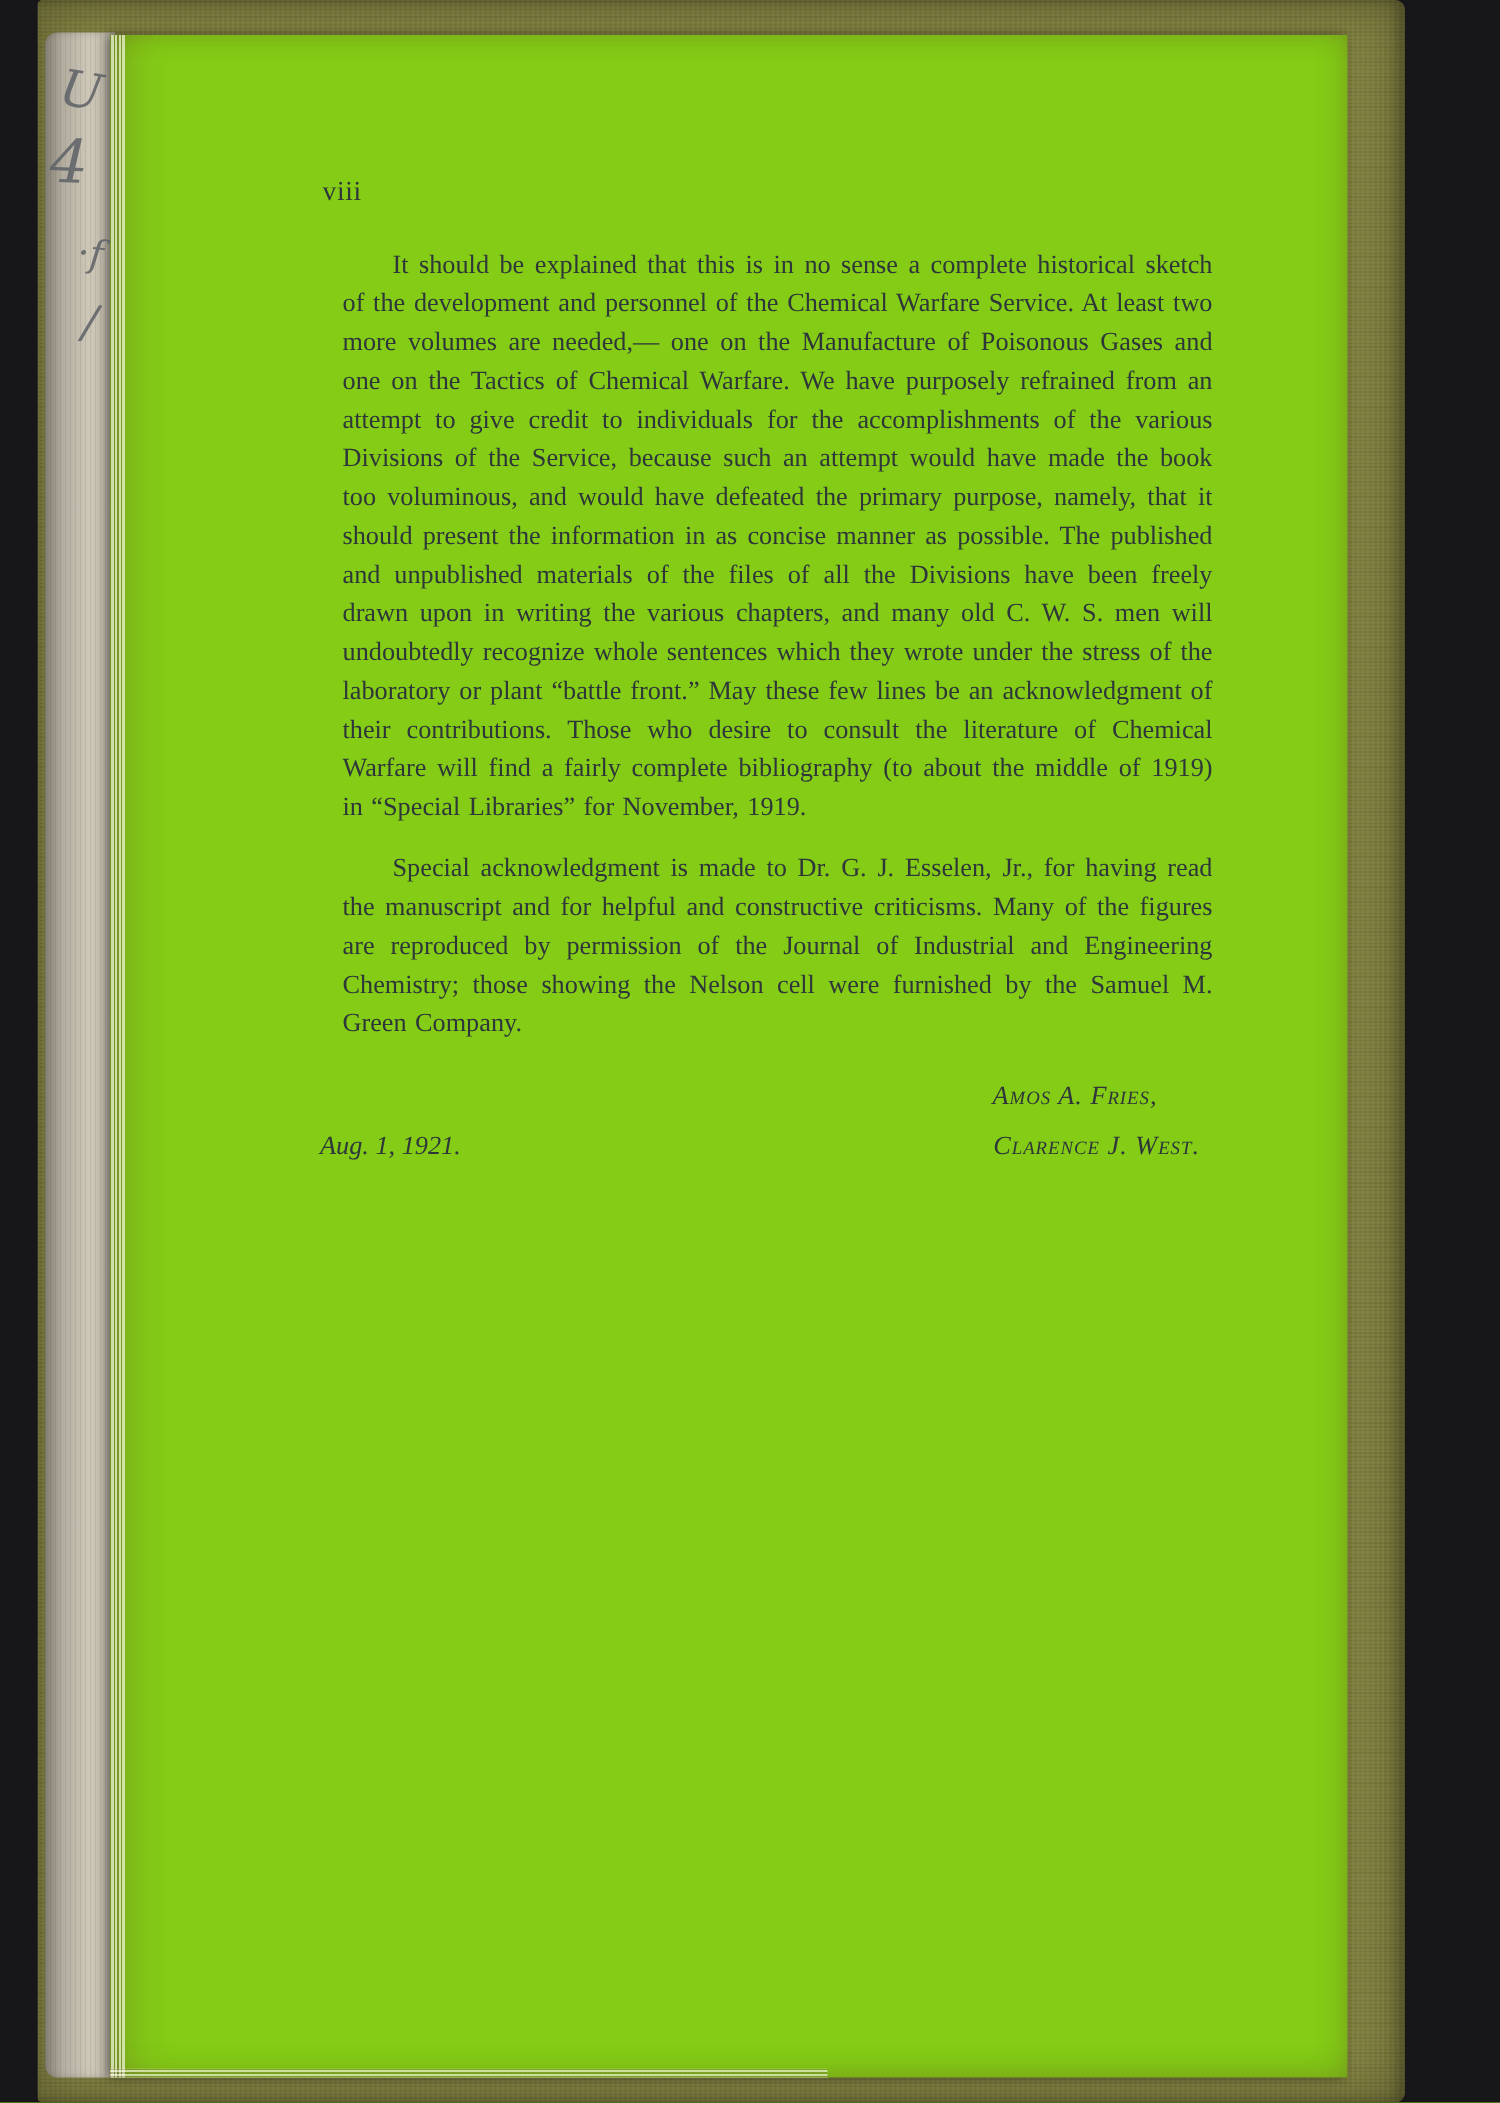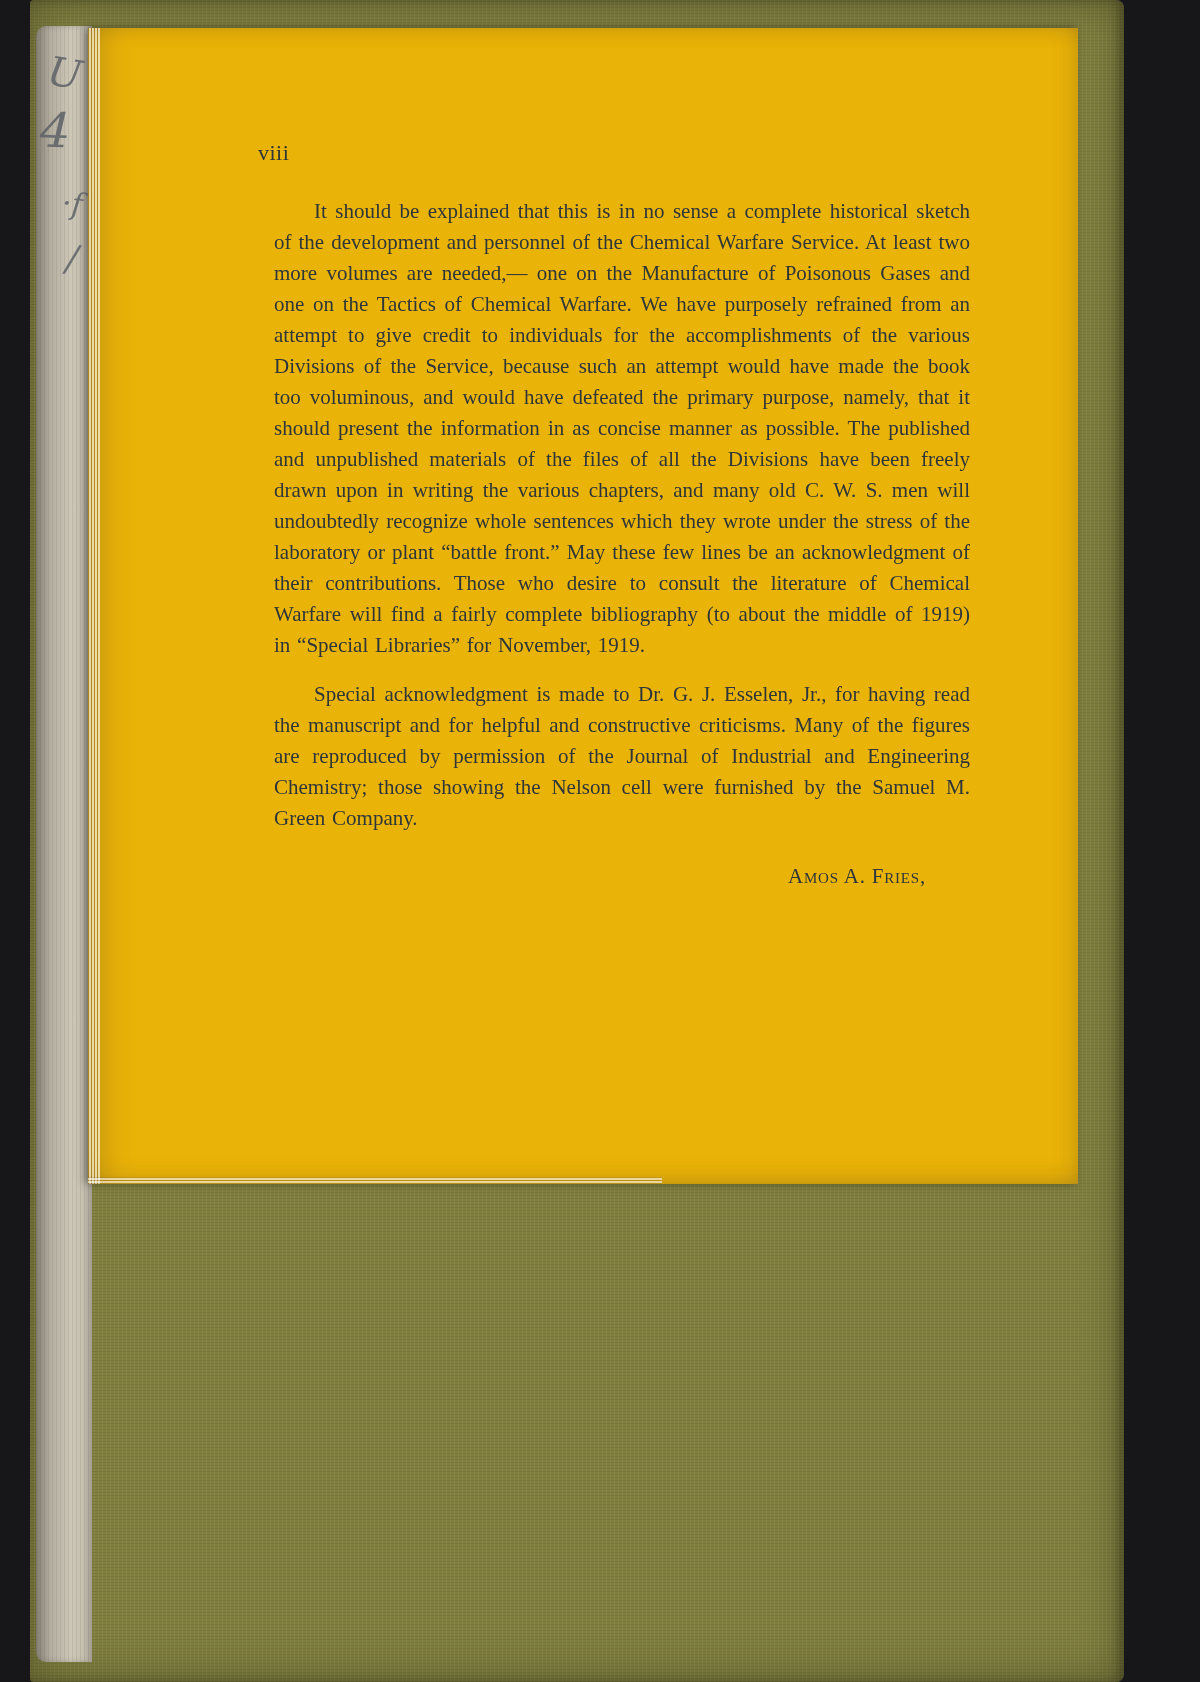--- a/index.html
+++ b/index.html
@@ -31,22 +31,22 @@
     box-shadow: inset -4px 0 6px rgba(0,0,0,0.18);
   }
   .edge-stack::after {
     content: ""; position: absolute; inset: 0;
     background: repeating-linear-gradient(90deg, rgba(70,60,45,0.10) 0 1px, transparent 1px 4px);
     border-radius: 10px 0 0 10px;
   }
   
   .page {
     position: absolute; left: 88px; top: 28px;
-    width: 990px; height: 1156px;
-    background: #eab308;
+    width: 990px; height: 1634px;
+    background: #84cc16;
     box-shadow:
       -3px 0 8px rgba(0,0,0,0.40),
       inset 28px 0 34px -18px rgba(95,75,45,0.38),
       inset -16px 0 26px -16px rgba(95,75,45,0.30),
       inset 0 -18px 26px -16px rgba(95,75,45,0.22),
       inset 0 14px 22px -16px rgba(95,75,45,0.20);
   }
   .page::before { 
     content: ""; position: absolute; left: 0; top: 0; bottom: 0; width: 12px;
     background: repeating-linear-gradient(90deg,
@@ -88,21 +88,21 @@
   }
   .para {
     margin: 18px;
     font-size: 21px;
     line-height: 31px;
     text-align: justify;
     text-indent: 40px;
     word-spacing: 1.5px;
   }
   .para + .para { margin-top: 0; }
-  .sig-block { margin-top: 22px; font-size: 21px; }
+  .sig-block { margin-top: 22px; font-size: 21px; font-style: italic; }
   .sig-row1 { text-align: right; padding-right: 62px; line-height: 40px; }
   .sig-row2 {
     display: flex; justify-content: space-between; align-items: baseline;
     padding-right: 28px; line-height: 40px;
   }
   .smallcaps { font-variant: small-caps; letter-spacing: 0.8px; }
 </style>
 </head>
 <body>
 
@@ -126,18 +126,22 @@
         <span class="folio">viii</span>
       </div>
 
       <p class="para">It should be explained that this is in no sense a complete historical sketch of the development and personnel of the Chemical Warfare Service.  At least two more volumes are needed,— one on the Manufacture of Poisonous Gases and one on the Tactics of Chemical Warfare.  We have purposely refrained from an attempt to give credit to individuals for the accomplishments of the various Divisions of the Service, because such an attempt would have made the book too voluminous, and would have defeated the primary purpose, namely, that it should present the information in as concise manner as possible.  The published and unpublished materials of the files of all the Divisions have been freely drawn upon in writing the various chapters, and many old C. W. S. men will undoubtedly recognize whole sentences which they wrote under the stress of the laboratory or plant “battle front.”  May these few lines be an acknowledgment of their contributions.  Those who desire to consult the literature of Chemical Warfare will find a fairly complete bibliography (to about the middle of 1919) in “Special Libraries” for November, 1919.</p>
       <p class="para">Special acknowledgment is made to Dr. G. J. Esselen, Jr., for having read the manuscript and for helpful and constructive criticisms.  Many of the figures are reproduced by permission of the Journal of Industrial and Engineering Chemistry; those showing the Nelson cell were furnished by the Samuel M. Green Company.</p>
 
       <div class="sig-block">
         <div class="sig-row1">
           <span class="smallcaps">Amos A. Fries,</span>
         </div>
+        <div class="sig-row2">
+          <span>Aug. 1, 1921.</span>
+          <span class="smallcaps">Clarence J. West.</span>
+        </div>
       </div>
 
     </div>
   </div>
 
 </div>
 
 </body></html>

